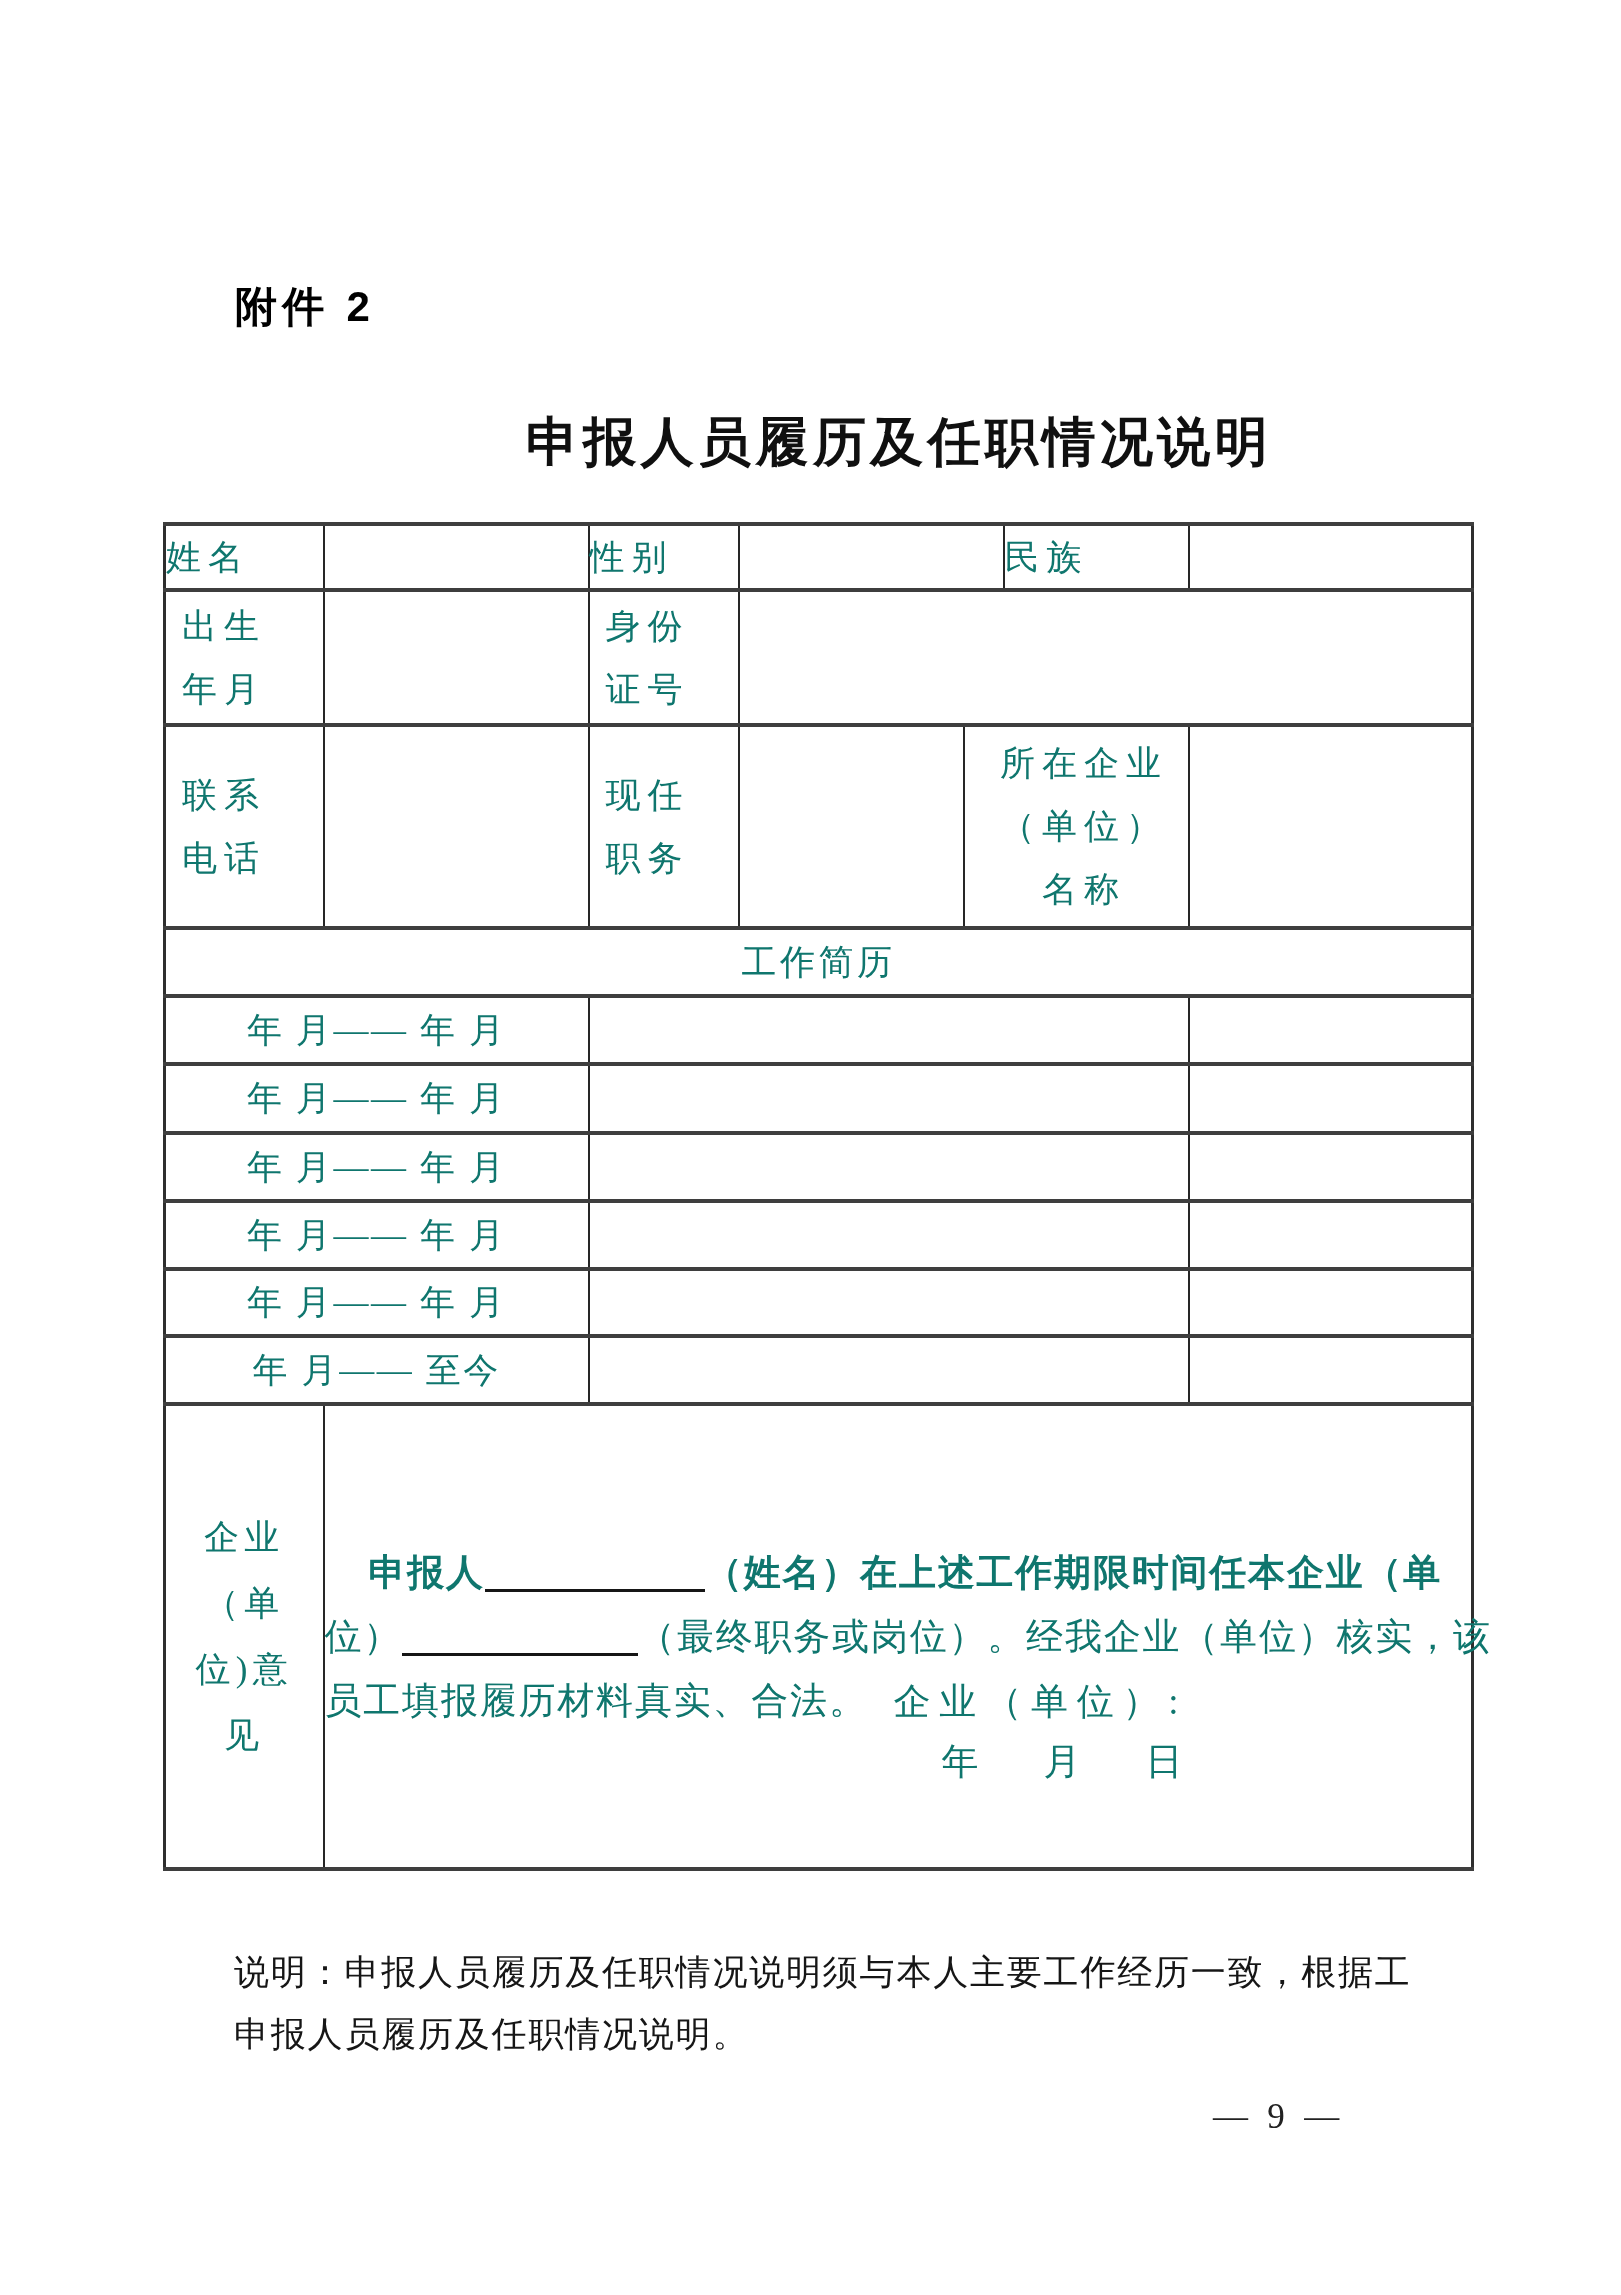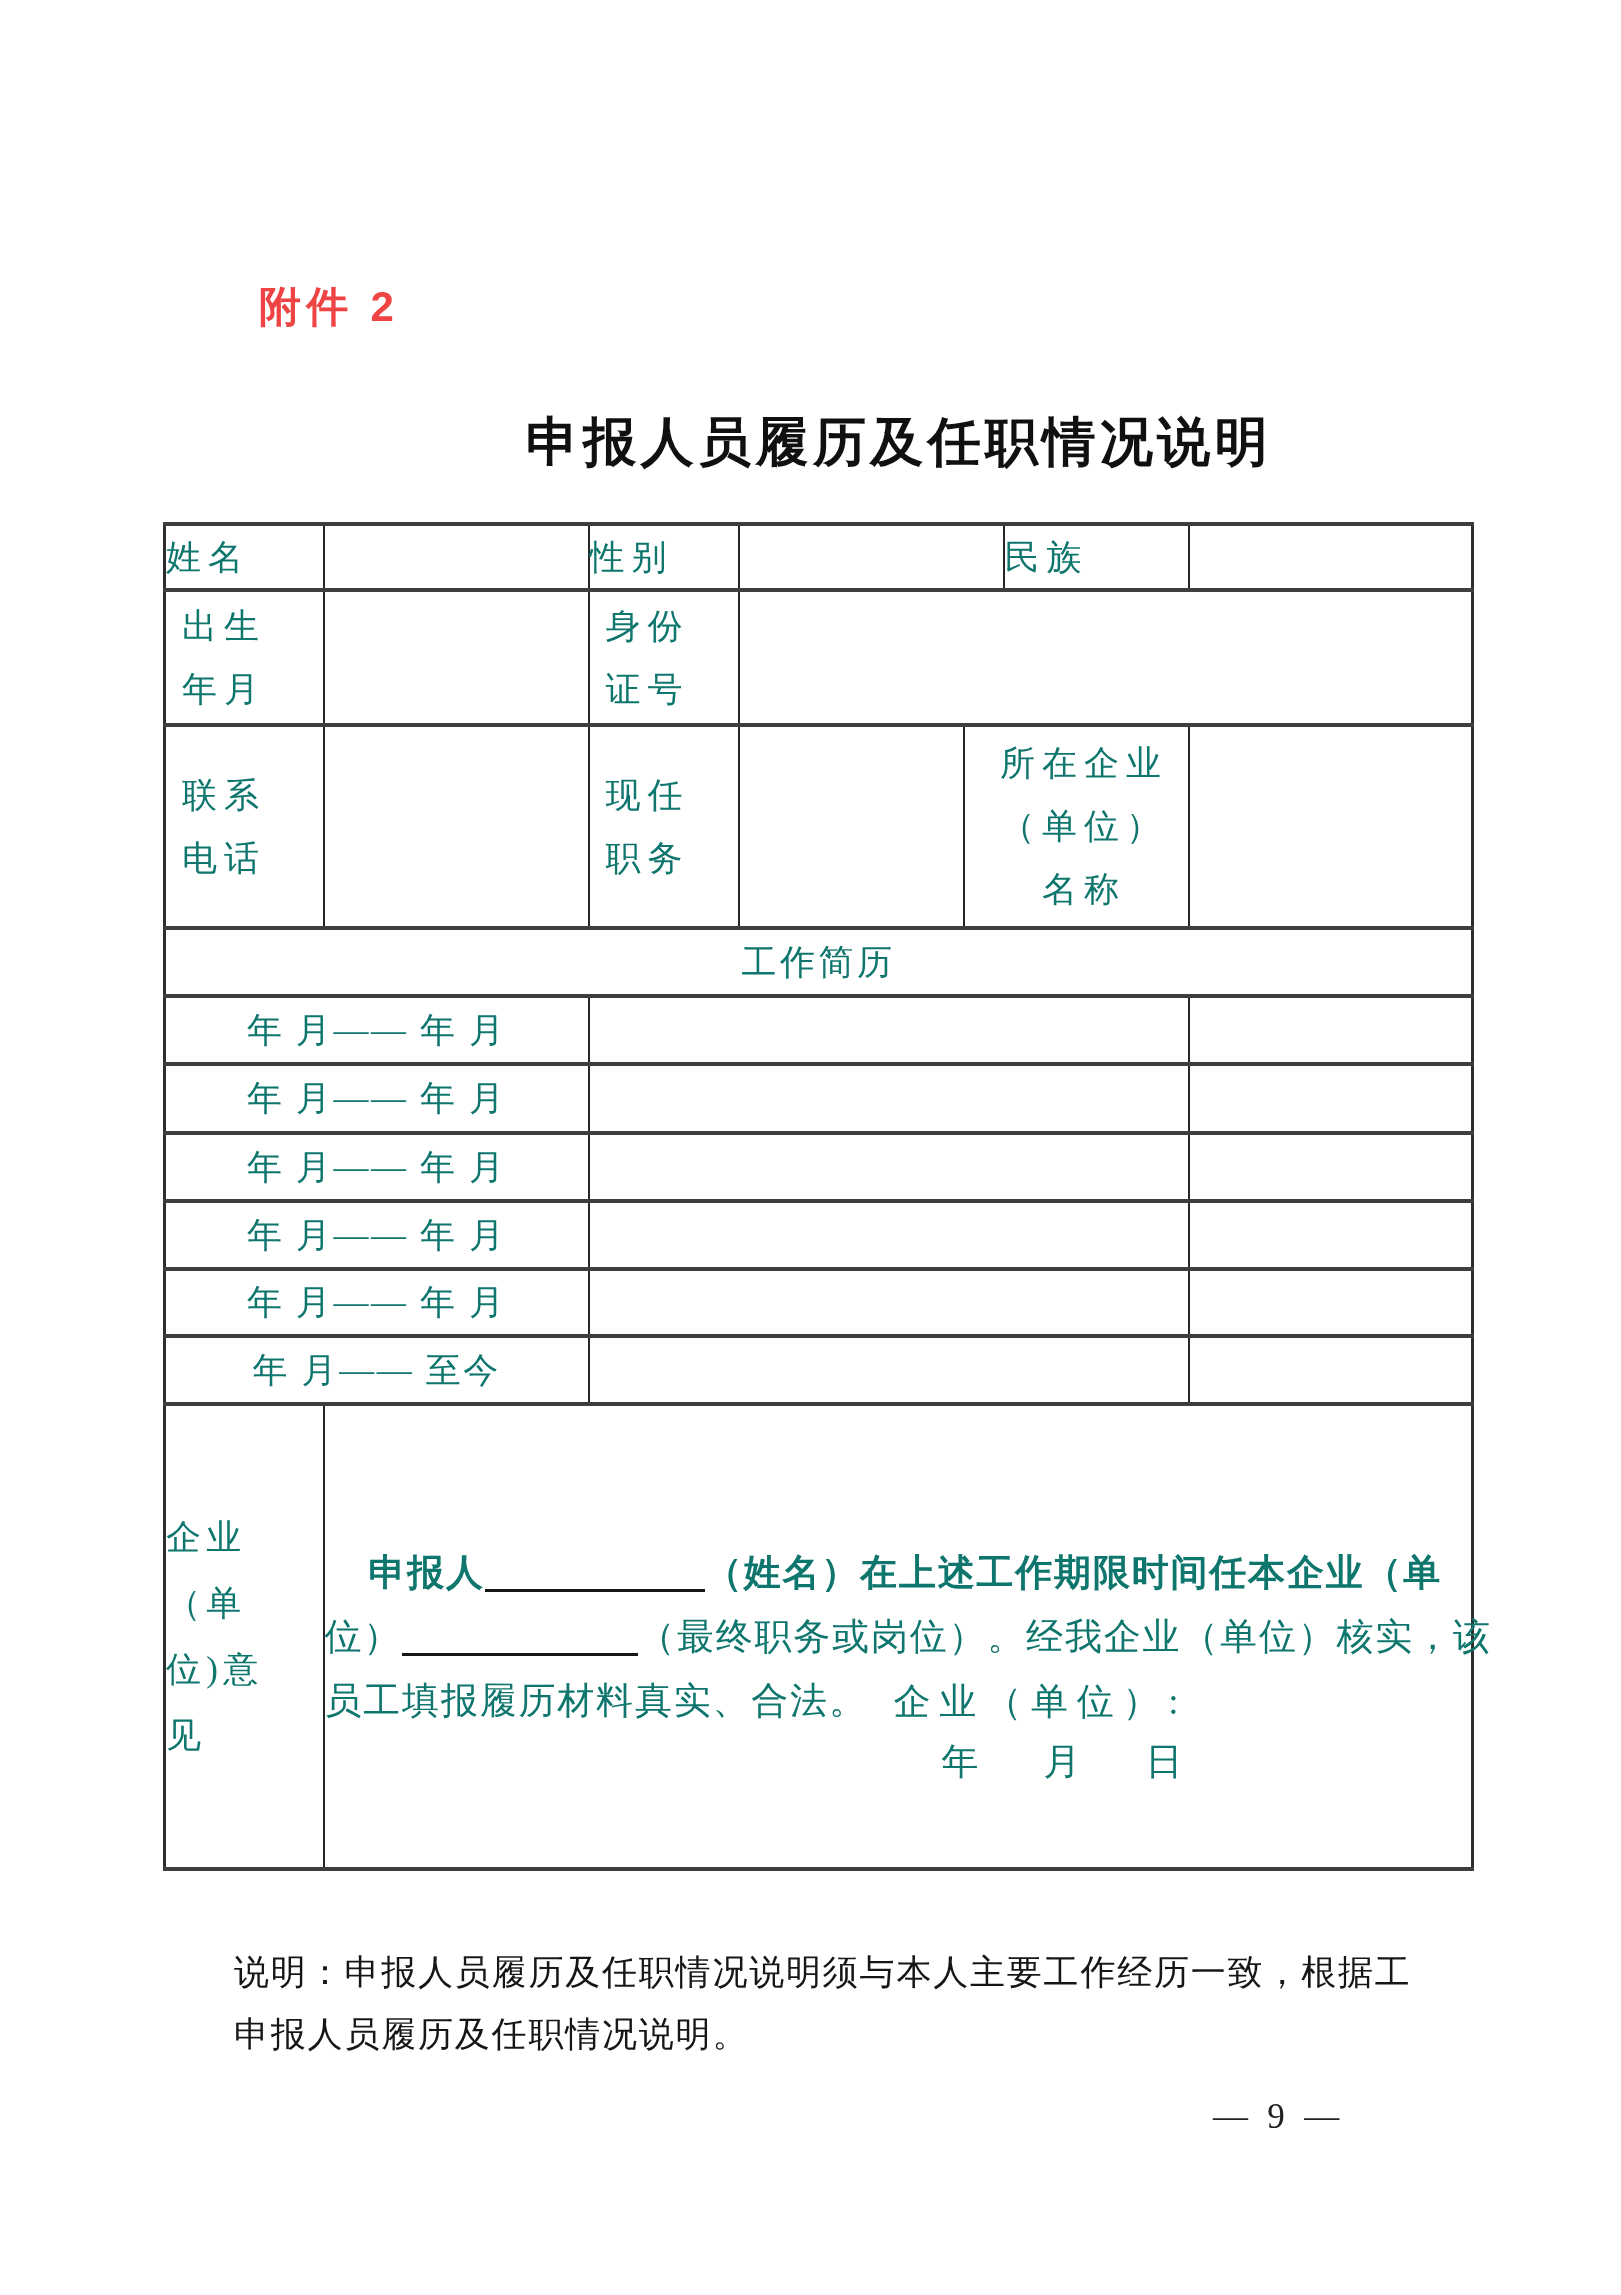--- a/index.html
+++ b/index.html
@@ -7,23 +7,22 @@
     position:relative;
     width:1622px; height:2295px;
     background:#ffffff;
     overflow:hidden;
     font-family:"Liberation Serif","DejaVu Serif",serif;
     color:#1b1b1b;
   }
   .attachment {
     position:absolute; left:235px; top:279px;
     font-family:"Liberation Sans","DejaVu Sans",sans-serif;
-    font-weight:600; font-size:42px; letter-spacing:5.3px; color:#ef4444;
+    font-weight:600; font-size:42px; letter-spacing:5.3px; color:#000000;
     line-height:55px;
-    margin-left:24px;
   }
   .doc-title {
     position:absolute; left:0; top:404px; width:100%;
     margin:0; text-align:center; text-indent:176px;
     font-size:53px; font-weight:700; letter-spacing:4.4px; color:#101010;
     line-height:76px;
     font-family:"Liberation Serif","DejaVu Serif",serif;
   }
   table.form {
     position:absolute; left:163px; top:522px;
@@ -46,21 +45,21 @@
   tr.r9{height:68px} tr.r10{height:67px} tr.r11{height:68px}
   tr.r12{height:465px}
   .lbl { letter-spacing:7px; }
   .pl  { padding-left:21px; }
   .pl30{ padding-left:26.5px; }
   .lbl .ln { line-height:63px;padding-left:16px; }
   .ctr { text-align:center; }
   .section-title { text-align:center; letter-spacing:3.5px; }
   .hdr { text-align:center; letter-spacing:4.4px; }
   .period { text-align:center; letter-spacing:2.6px; }
-  .op-label { text-align:left; }
+  .op-label { text-align:center; }
   .op-label .ln { line-height:66px; letter-spacing:5.3px; }
   .op-content {
     position:relative; vertical-align:top;
     padding:12.3px 35px 0 26.5px;
   }
   .decl-line { line-height:64px; white-space:nowrap; letter-spacing:1.8px; font-size:37px; }
   .indent { padding-left:44px;font-weight:bold; }
   .blank { display:inline-block; height:35px; border-bottom:3.5px solid #161616; vertical-align:-7px; }
   .blank-1 { width:220px; }
   .blank-2 { width:236px; }

